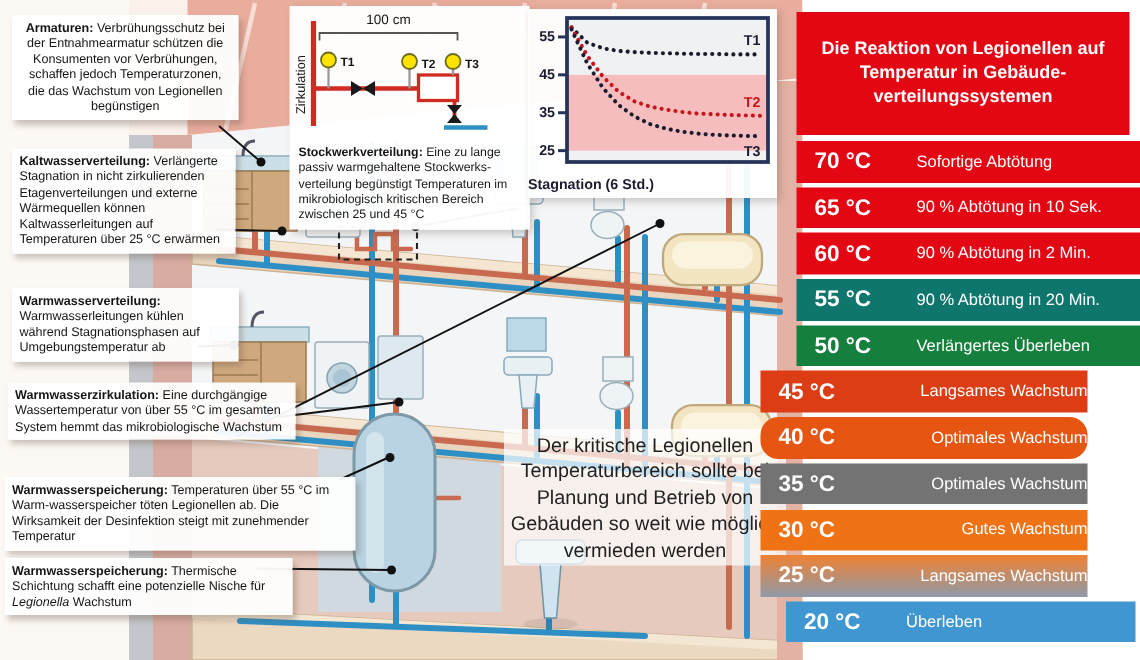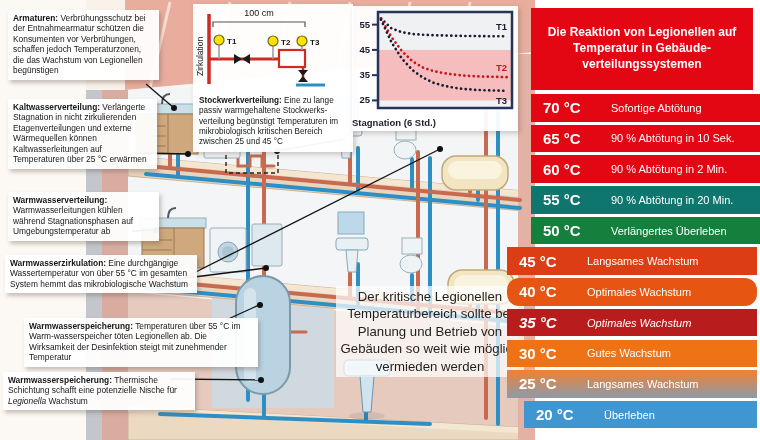--- a/index.html
+++ b/index.html
@@ -34,21 +34,21 @@
   #temp-table{position:absolute;left:507px;top:8px;width:250px;z-index:5;}
   #table-header{margin-left:24px;width:222px;height:82px;box-sizing:border-box;
                 display:flex;align-items:center;justify-content:center;text-align:center;
                 color:#fff;font-weight:bold;font-size:12px;line-height:1.32;
                 padding:0 10px;margin-bottom:4px;}
   .trow{height:27.6px;margin-bottom:3.1px;display:flex;align-items:center;color:#fff;
         box-sizing:border-box;}
   .trow .t{flex:0 0 62px;padding-left:12px;font-size:15px;font-weight:bold;}
   .trow .l{font-size:11px;padding-left:6px;}
   .g-red{margin-left:24px;width:250px;}
-  .g-org{margin-left:0;width:250px;}
+  .g-org{margin-left:0;width:218px;justify-content:space-between;}
   .g-blu{margin-left:17px;width:233px;}
 </style>
 </head>
 <body>
 
 <div id="stage">
 
   <svg id="bldg" width="535" height="440" viewBox="0 0 535 440" xmlns="http://www.w3.org/2000/svg">
 
     <rect x="0" y="0" width="535" height="440" fill="#f9f1ea"></rect>
@@ -191,25 +191,25 @@
         <circle cx="188" cy="154" r="3"></circle>
         <circle cx="156" cy="230" r="3"></circle>
       <circle cx="440" cy="149" r="3"></circle>
         <circle cx="266" cy="268" r="3"></circle>
         <circle cx="260" cy="305" r="3"></circle>
       <circle cx="261" cy="380" r="3"></circle>
     </g>
   </svg>
 
   <div id="left-blocks">
-      <div class="annot" style="top: 10px; left: 8px; width: 141px;"><b>Armaturen:</b> Verbrühungsschutz bei der Entnahmearmatur schützen die Konsumenten vor Verbrühungen, schaffen jedoch Temperaturzonen, die das Wachstum von Legionellen begünstigen</div>
+      <div class="annot" style="top: 10px; left: 8px; width: 141px; text-align: center;"><b>Armaturen:</b> Verbrühungsschutz bei der Entnahmearmatur schützen die Konsumenten vor Verbrühungen, schaffen jedoch Temperaturzonen, die das Wachstum von Legionellen begünstigen</div>
       <div class="annot" style="top: 99px; left: 8px; width: 139px;"><b>Kaltwasserverteilung:</b> Verlängerte Stagnation in nicht zirkulierenden Etagenverteilungen und externe Wärmequellen können Kaltwasserleitungen auf Temperaturen über 25 °C erwärmen</div>
       <div class="annot" style="top: 192px; left: 8px; width: 141px;"><b>Warmwasserverteilung:</b> Warmwasserleitungen kühlen während Stagnationsphasen auf Umgebungstemperatur ab</div>
       <div class="annot" style="top: 255px; left: 5px; width: 182px;"><b>Warmwasserzirkulation:</b> Eine durchgängige Wassertemperatur von über 55 °C im gesamten System hemmt das mikrobiologische Wachstum</div>
-      <div class="annot" style="top: 318px; left: 3px; width: 224px; margin-left: 21px;"><b>Warmwasserspeicherung:</b> Temperaturen über 55 °C im Warm-wasserspeicher töten Legionellen ab. Die Wirksamkeit der Desinfektion steigt mit zunehmender Temperatur</div>
+      <div class="annot" style="top: 318px; left: 3px; width: 224px;"><b>Warmwasserspeicherung:</b> Temperaturen über 55 °C im Warm-wasserspeicher töten Legionellen ab. Die Wirksamkeit der Desinfektion steigt mit zunehmender Temperatur</div>
       <div class="annot" style="top: 372px; left: 3px; width: 182px;"><b>Warmwasserspeicherung:</b> Thermische Schichtung schafft eine potenzielle Nische für <i>Legionella</i> Wachstum</div>
     </div>
 
   <div id="inset-box">
     <svg width="160" height="86" viewBox="0 0 160 86" xmlns="http://www.w3.org/2000/svg">
       <text x="10" y="72" transform="rotate(-90 10 72)" font-size="8.5" fill="#161616">Zirkulation</text>
       <path d="M20,23 V18 H112 V23" fill="none" stroke="#555" stroke-width="1.2"></path>
       <text x="66" y="12" text-anchor="middle" font-size="9" fill="#161616">100 cm</text>
       <line x1="16" y1="10" x2="16" y2="80" stroke="#d02b23" stroke-width="3.5"></line>
       <line x1="16" y1="55" x2="88" y2="55" stroke="#d02b23" stroke-width="3"></line>
@@ -295,21 +295,21 @@
           <span class="l">Verlängertes Überleben</span>
         </div>
         <div class="trow g-org" style="background: rgb(221, 61, 20);">
           <span class="t">45 °C</span>
           <span class="l">Langsames Wachstum</span>
         </div>
         <div class="trow g-org" style="background: rgb(230, 85, 17); border-radius: 12px;">
           <span class="t">40 °C</span>
           <span class="l">Optimales Wachstum</span>
         </div>
-        <div class="trow g-org" style="background: #b91c1c; font-style: italic;">
+        <div class="trow g-org" style="background: #737373;">
           <span class="t">35 °C</span>
           <span class="l">Optimales Wachstum</span>
         </div>
         <div class="trow g-org" style="background: rgb(239, 115, 20);">
           <span class="t">30 °C</span>
           <span class="l">Gutes Wachstum</span>
         </div>
         <div class="trow g-org" style="background: linear-gradient(rgb(240, 129, 50), rgb(142, 154, 169));">
           <span class="t">25 °C</span>
           <span class="l">Langsames Wachstum</span>

